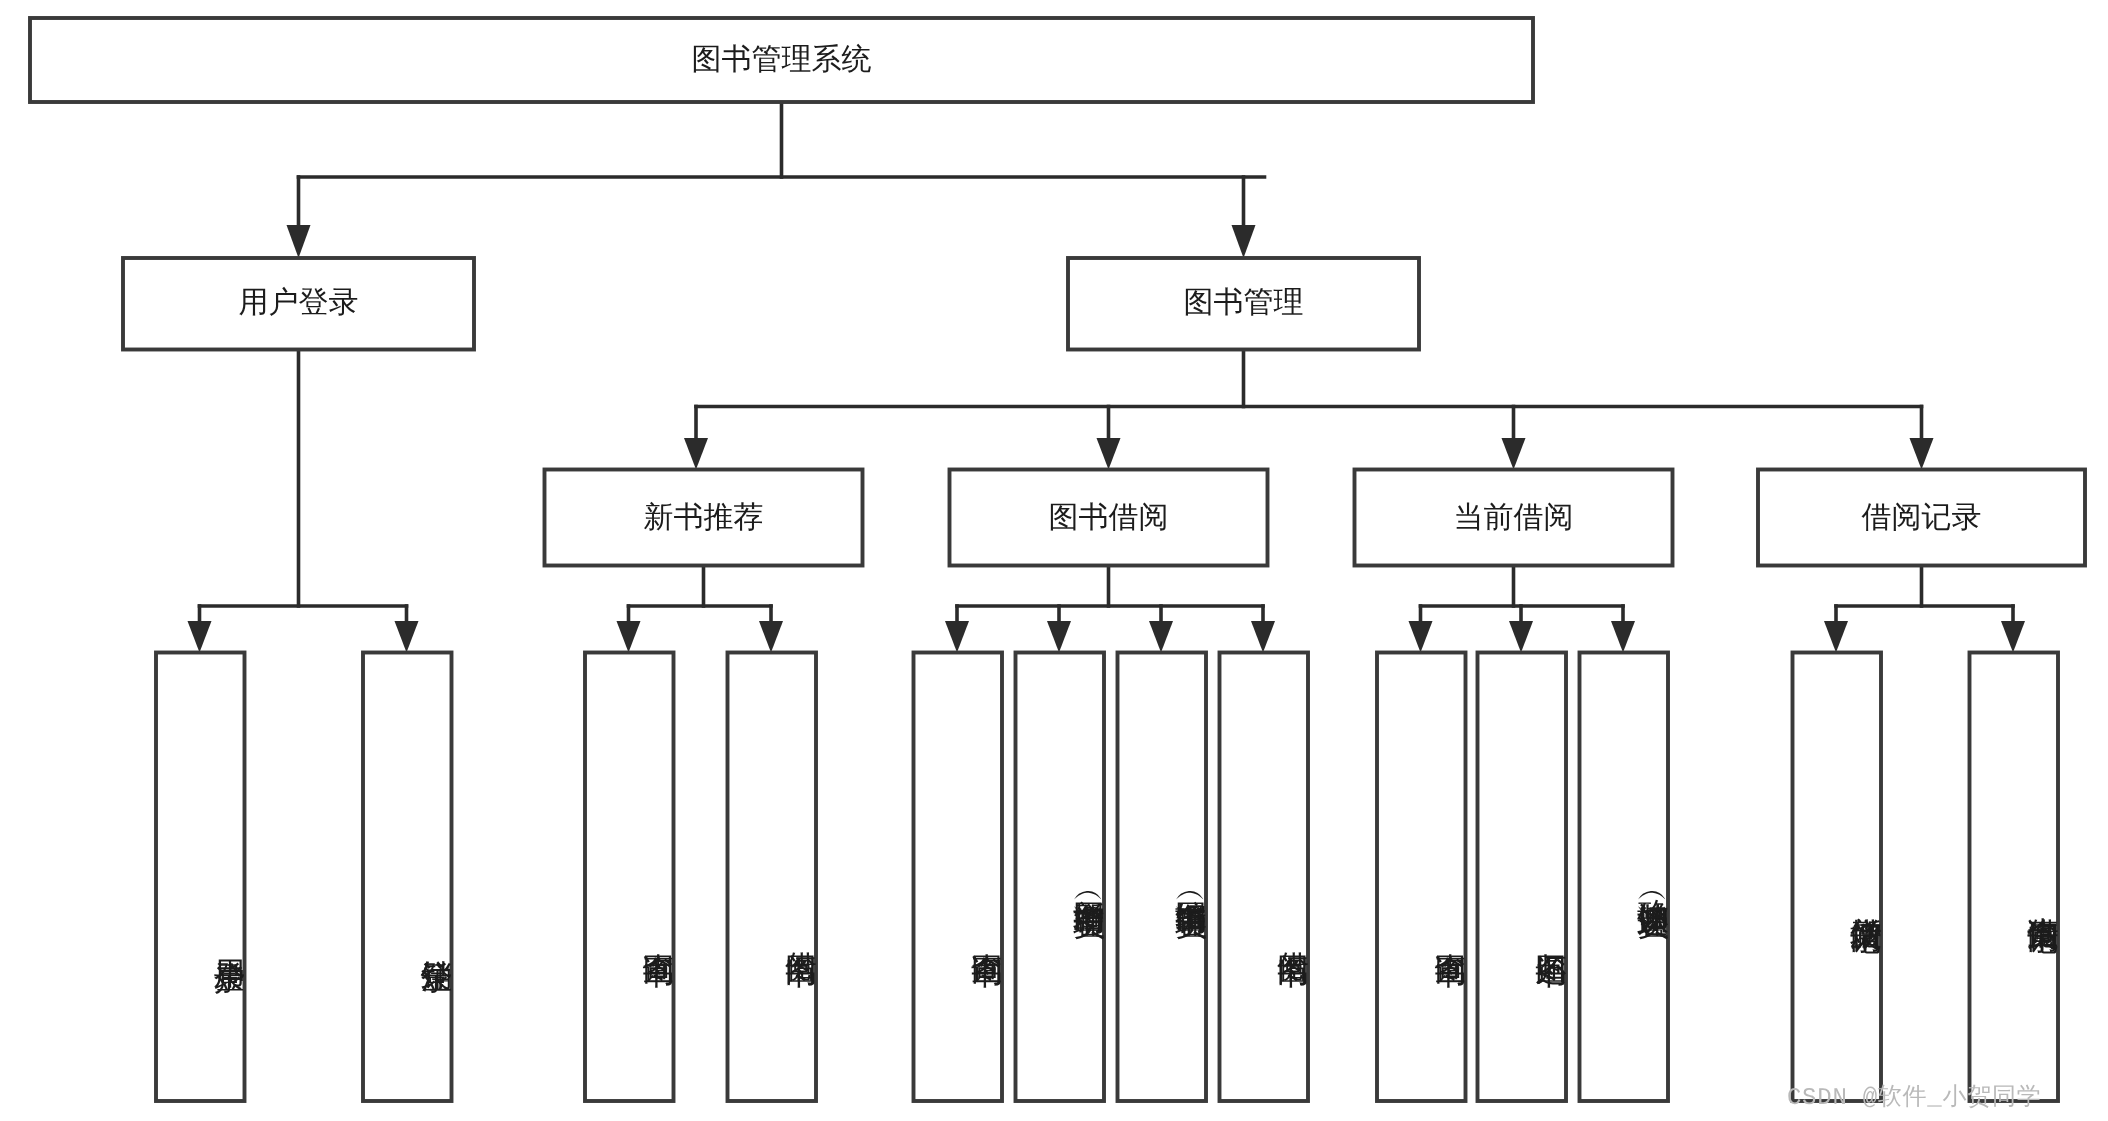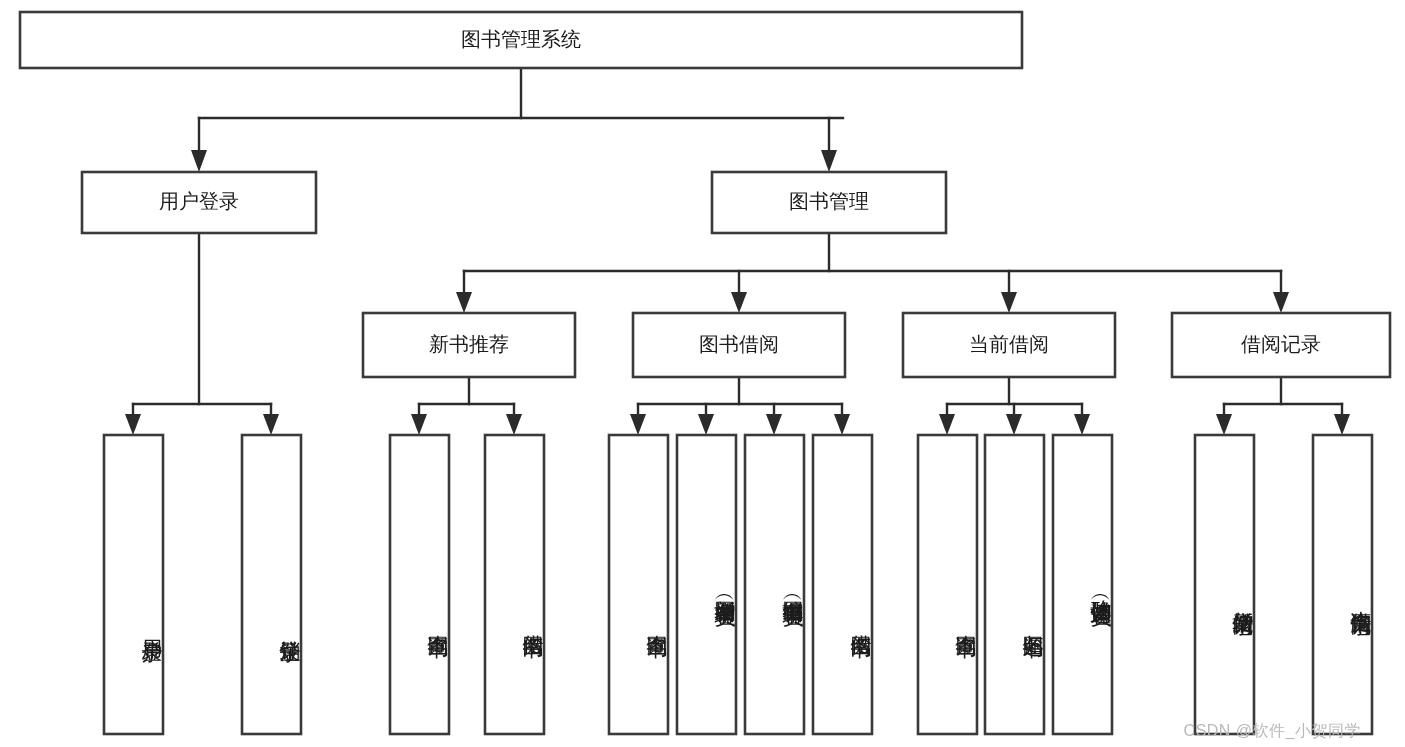--- a/index.html
+++ b/index.html
@@ -61,21 +61,21 @@
     display: flex;
     align-items: flex-start;
     justify-content: center;
     white-space: nowrap;
     pointer-events: none;
   }
   .watermark {
     position: absolute;
     right: 8px;
     bottom: 5px;
-    font-family: Liberation Sans, sans-serif;
+    font-family: Liberation Mono, monospace;
     font-size: 16px;
     color: #b9b9b9;
     letter-spacing: 0.5px;
     white-space: nowrap;
   }
 </style>
 </head>
 <body>
 
 <div id="diagram-root">

